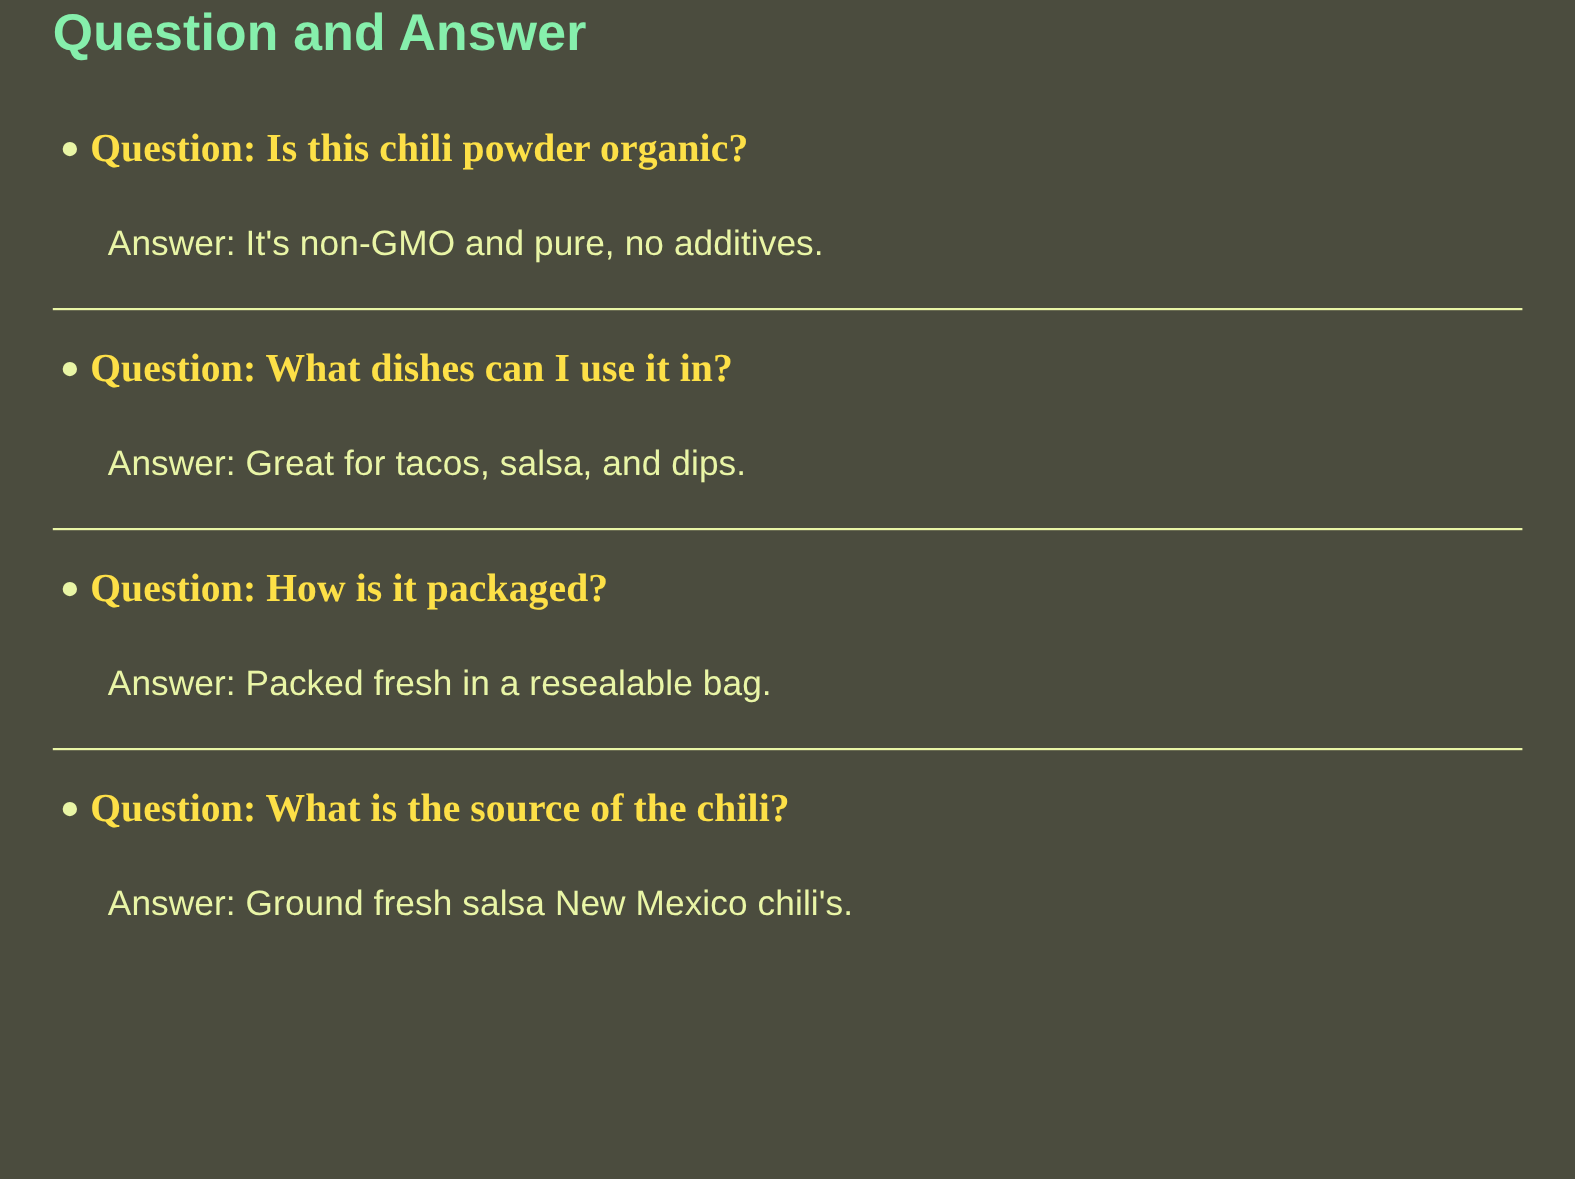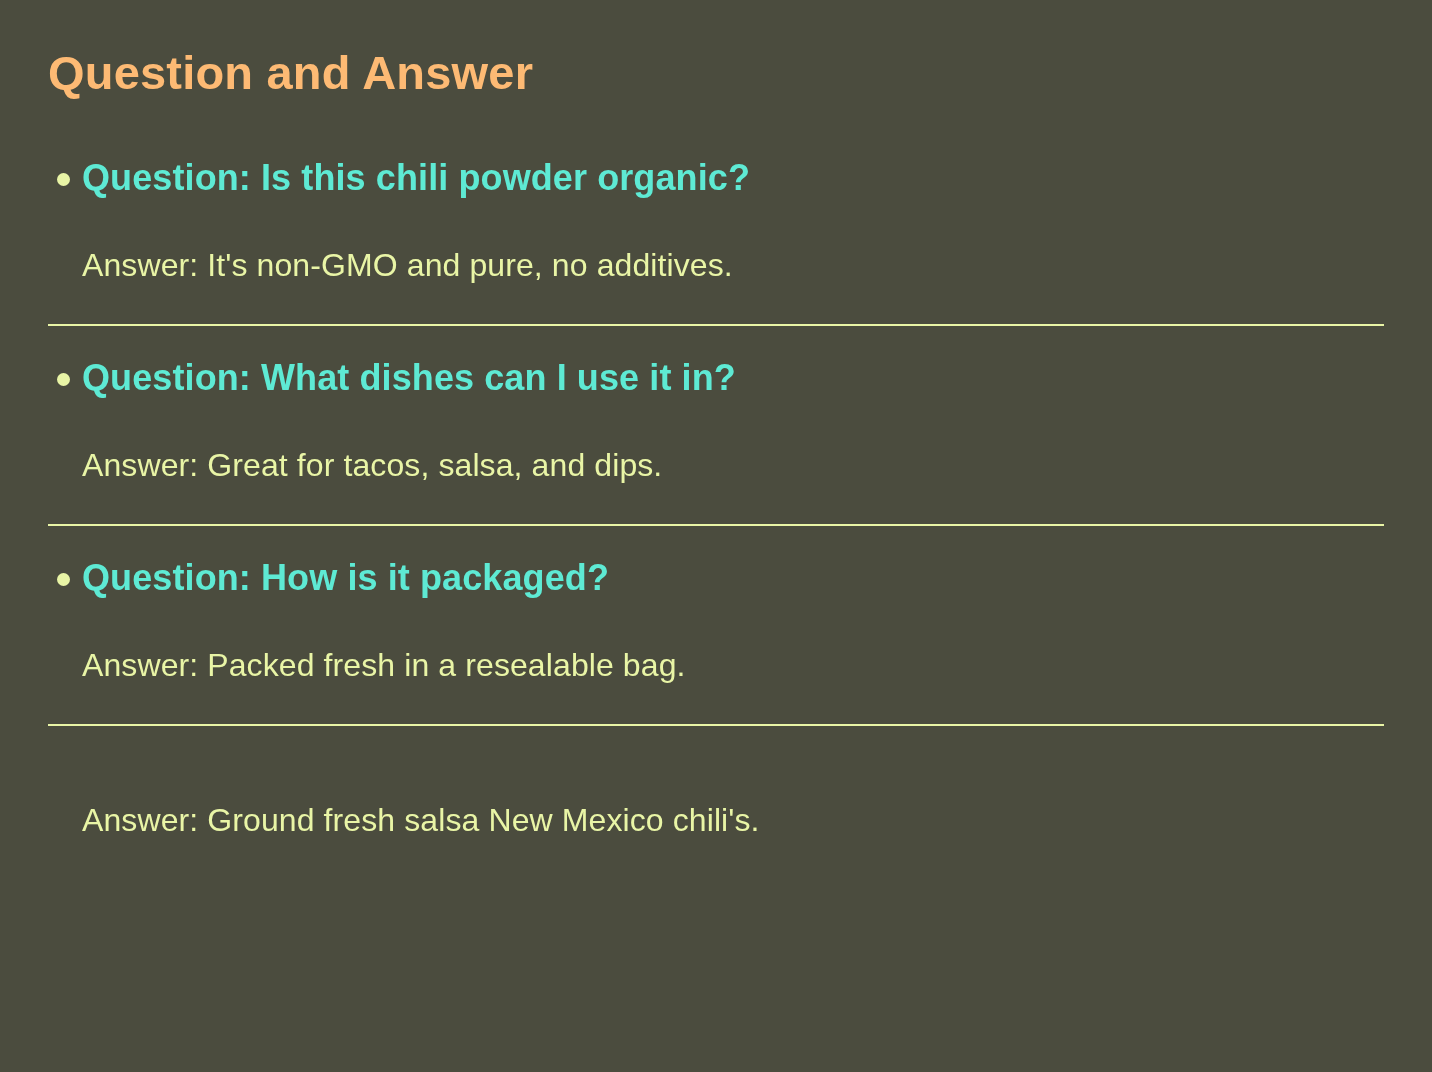--- a/index.html
+++ b/index.html
@@ -16,25 +16,24 @@
   }
   .page {
     position: relative;
     width: 1432px;
     height: 1072px;
     box-sizing: border-box;
     padding: 0 48px;
   }
   .faq-title {
     margin: 0;
-    padding-top: 44px;
     font-size: 47px;
     font-weight: bold;
     line-height: 1.22;
-    color: #fdba74;
+    color: #86efac;
     letter-spacing: 0.2px;
   }
   .faq-list {
     list-style: none;
     margin: 0;
     padding: 0;
   }
   .faq-item {
     margin: 0;
     padding: 0;
@@ -56,26 +55,27 @@
     width: 13px;
     height: 13px;
     border-radius: 50%;
     background: #e9f5a6;
   }
   .question-text {
     display: block;
     font-size: 36px;
     font-weight: bold;
     line-height: 1.24;
-    color: #5eead4;
+    color: #fde047;
     letter-spacing: 0.1px;
+    font-family: Liberation Serif, serif;
   }
   .answer-text {
     display: block;
-    margin-left: 34px;
+    margin-left: 50px;
     padding-top: 45px;
     font-size: 32px;
     font-weight: normal;
     line-height: 1.2;
     color: #e9f5a6;
     letter-spacing: 0.1px;
   }
   .faq-divider {
     height: 0;
     margin: 0;
@@ -117,17 +117,21 @@
     <li class="faq-item">
       <div class="q-row">
         <span class="bullet-dot"></span>
         <span class="question-text">Question: How is it packaged?</span>
       </div>
       <span class="answer-text">Answer: Packed fresh in a resealable bag.</span>
       <hr class="faq-divider">
     </li>
 
     <li class="faq-item last-item">
+      <div class="q-row">
+        <span class="bullet-dot"></span>
+        <span class="question-text">Question: What is the source of the chili?</span>
+      </div>
       <span class="answer-text">Answer: Ground fresh salsa New Mexico chili's.</span>
     </li>
 
   </ul>
 </div>
 
 </body></html>

